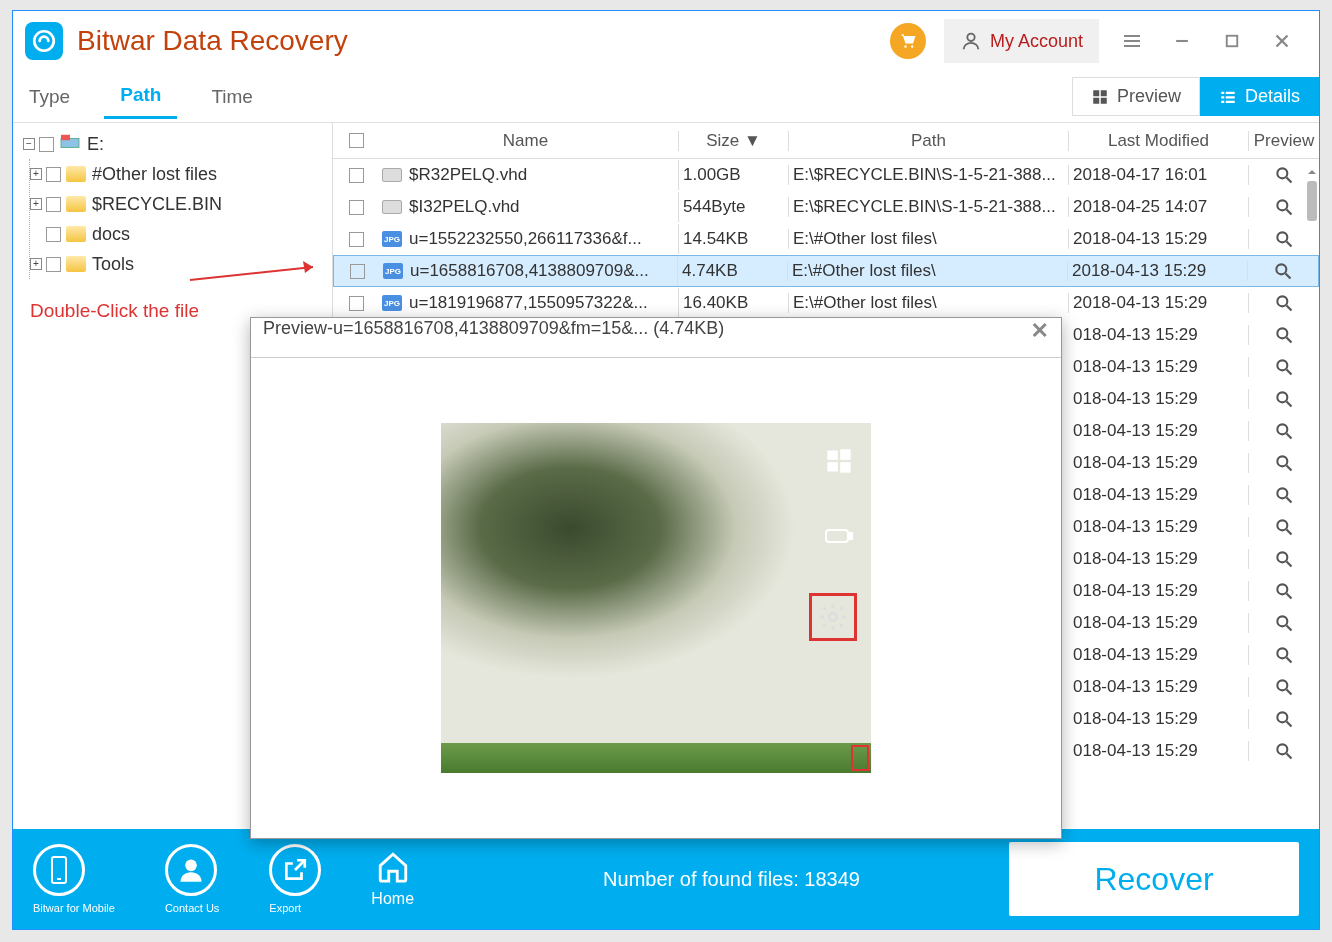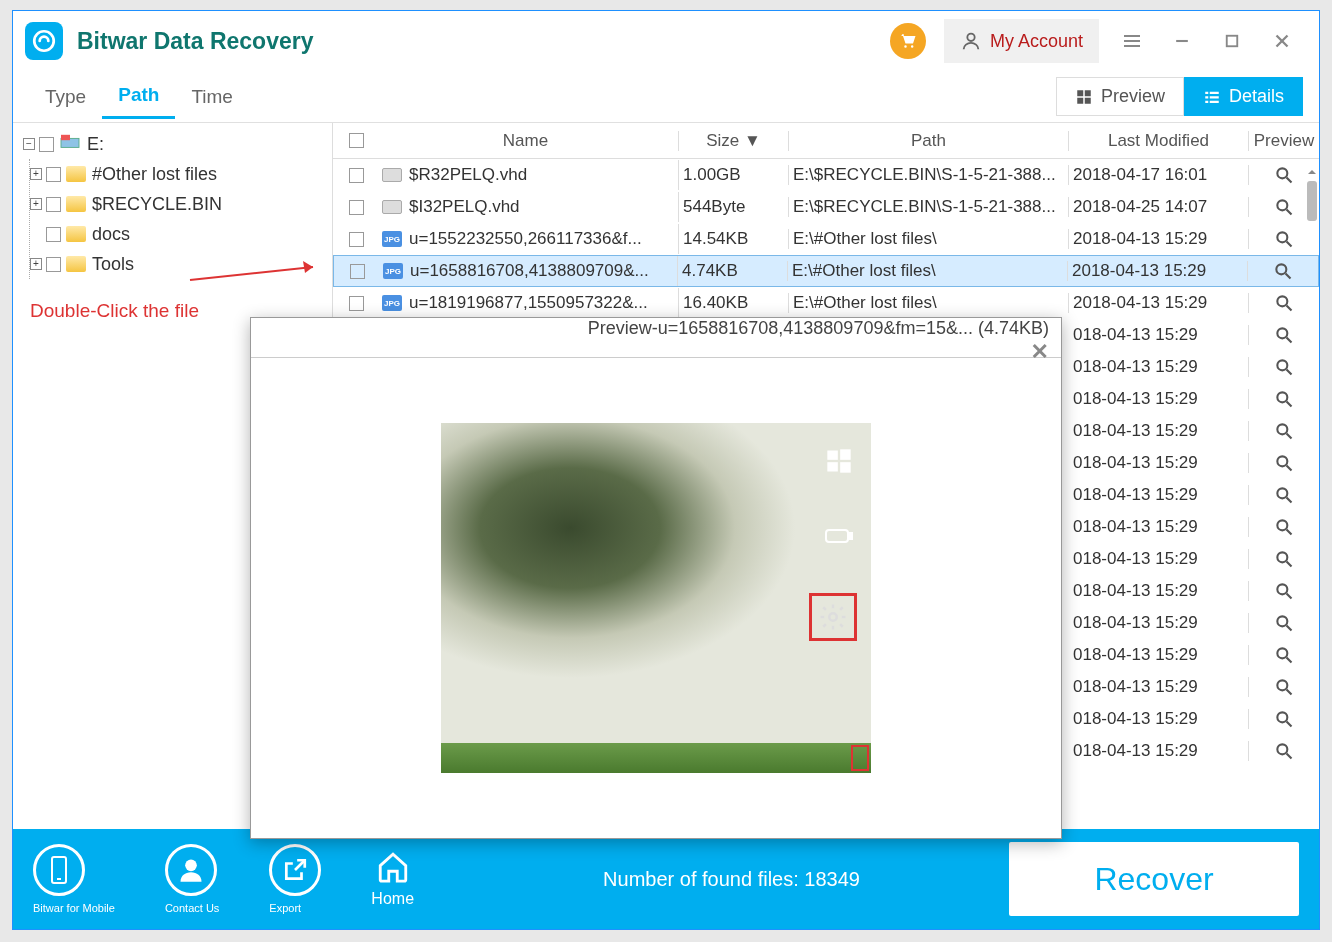--- a/index.html
+++ b/index.html
@@ -1,26 +1,26 @@
 <!DOCTYPE html>
 <html><head>
 <meta charset="utf-8">
 <style>
 * { margin: 0; padding: 0; box-sizing: border-box; }
 body { font-family: Arial, sans-serif; background: #e8e8e8; width: 1332px; height: 942px; position: relative; overflow: hidden; }
 .window { position: absolute; left: 12px; top: 10px; width: 1308px; height: 920px; background: #fff; border: 1px solid #1e90ff; display: flex; flex-direction: column; }
 .titlebar { height: 60px; display: flex; align-items: center; padding: 0 12px; background: #fff; }
 .app-logo { width: 38px; height: 38px; background: #00aeef; border-radius: 8px; display: flex; align-items: center; justify-content: center; margin-right: 14px; }
 .app-logo svg { width: 26px; height: 26px; }
-.app-title { font-size: 23px; font-weight: 700; color: #0f766e; flex: 1; }
+.app-title { font-size: 28px; font-weight: 400; color: #c2410c; flex: 1; }
 .cart-btn { width: 36px; height: 36px; background: #f5a623; border-radius: 50%; display: flex; align-items: center; justify-content: center; margin-right: 18px; cursor: pointer; }
 .account-btn { display: flex; align-items: center; background: #f0f0f0; padding: 8px 16px; height: 44px; color: #b91c1c; font-size: 18px; cursor: pointer; margin-right: 8px; }
 .account-btn span { margin-left: 8px; }
 .win-btn { width: 50px; height: 44px; display: flex; align-items: center; justify-content: center; cursor: pointer; color: #888; }
-.tabs-row { height: 52px; display: flex; align-items: center; padding: 0 16px; border-bottom: 1px solid #e0e0e0; }
+.tabs-row { height: 52px; display: flex; align-items: center; padding: 0 0; border-bottom: 1px solid #e0e0e0; gap: 18px; }
 .tab { font-size: 19px; color: #666; padding: 10px 16px; cursor: pointer; }
 .tab.active { color: #00aeef; font-weight: 600; border-bottom: 3px solid #00aeef; }
 .view-toggle { display: flex; margin-left: auto; gap: 0; }
 .view-btn { display: flex; align-items: center; padding: 8px 18px; font-size: 18px; cursor: pointer; border: 1px solid #ddd; background: #fff; color: #555; }
 .view-btn.active { background: #00aeef; color: #fff; border-color: #00aeef; }
 .view-btn svg, .view-btn .icon-box { margin-right: 8px; }
 .search-box { width: 410px; margin-left: 18px; height: 38px; border: 1px solid #ccc; display: flex; align-items: center; padding: 0 10px; }
 .search-box input { flex: 1; border: none; outline: none; font-size: 17px; color: #333; }
 .search-box input::placeholder { color: #aaa; }
 .content { flex: 1; display: flex; overflow: hidden; }
@@ -55,21 +55,21 @@
 .magnify { cursor: pointer; }
 .scrollbar { position: absolute; right: 2px; top: 40px; width: 10px; height: 730px; }
 .scroll-thumb { width: 10px; height: 40px; background: #bbb; border-radius: 3px; }
 .footer { height: 100px; background: #00aeef; display: flex; align-items: center; padding: 0 20px; color: #fff; position: relative; }
 .foot-btn { display: flex; flex-direction: column; align-items: flex-start; margin-right: 50px; cursor: pointer; font-size: 11px; }
 .foot-btn .circle { width: 52px; height: 52px; border: 3px solid #fff; border-radius: 50%; display: flex; align-items: center; justify-content: center; margin-bottom: 6px; }
 .foot-home { display: flex; flex-direction: column; align-items: center; cursor: pointer; font-size: 16px; margin-right: 40px; }
 .foot-status { flex: 1; text-align: center; font-size: 20px; }
 .recover-btn { width: 290px; height: 74px; background: #fff; color: #00aeef; font-size: 32px; display: flex; align-items: center; justify-content: center; cursor: pointer; border-radius: 2px; }
 .preview-popup { position: absolute; left: 250px; top: 317px; width: 812px; height: 522px; background: #fff; border: 1px solid #999; box-shadow: 0 4px 16px rgba(0,0,0,0.3); z-index: 100; }
-.popup-header { height: 40px; border-bottom: 1px solid #ccc; display: flex; align-items: flex-end; padding: 0 12px; font-size: 18px; color: #444; flex-direction: column; }
+.popup-header { height: 40px; border-bottom: 1px solid #ccc; display: flex; align-items: flex-start; padding: 0 12px; font-size: 18px; color: #444; }
 .popup-close { margin-left: auto; font-size: 22px; color: #888; cursor: pointer; font-weight: bold; }
 .popup-body { display: flex; align-items: center; justify-content: center; height: calc(100% - 40px); }
 .preview-img { width: 430px; height: 350px; position: relative; overflow: hidden; }
 .preview-bg { position: absolute; inset: 0; background: radial-gradient(ellipse 300px 200px at 30% 30%, #3a4a2e 0%, #5a6b48 30%, #c5c9b5 55%, #e5e7dc 75%); }
 .preview-taskbar { position: absolute; bottom: 0; left: 0; right: 0; height: 30px; background: linear-gradient(#6b9b4a, #4a7a2e); }
 .preview-side-icon { position: absolute; right: 14px; width: 36px; height: 36px; display: flex; align-items: center; justify-content: center; }
 .gear-box { border: 3px solid #d33; }
 .annotation { position: absolute; color: #d33; font-size: 19px; z-index: 50; }
 .arrow-svg { position: absolute; z-index: 49; }
 </style>

